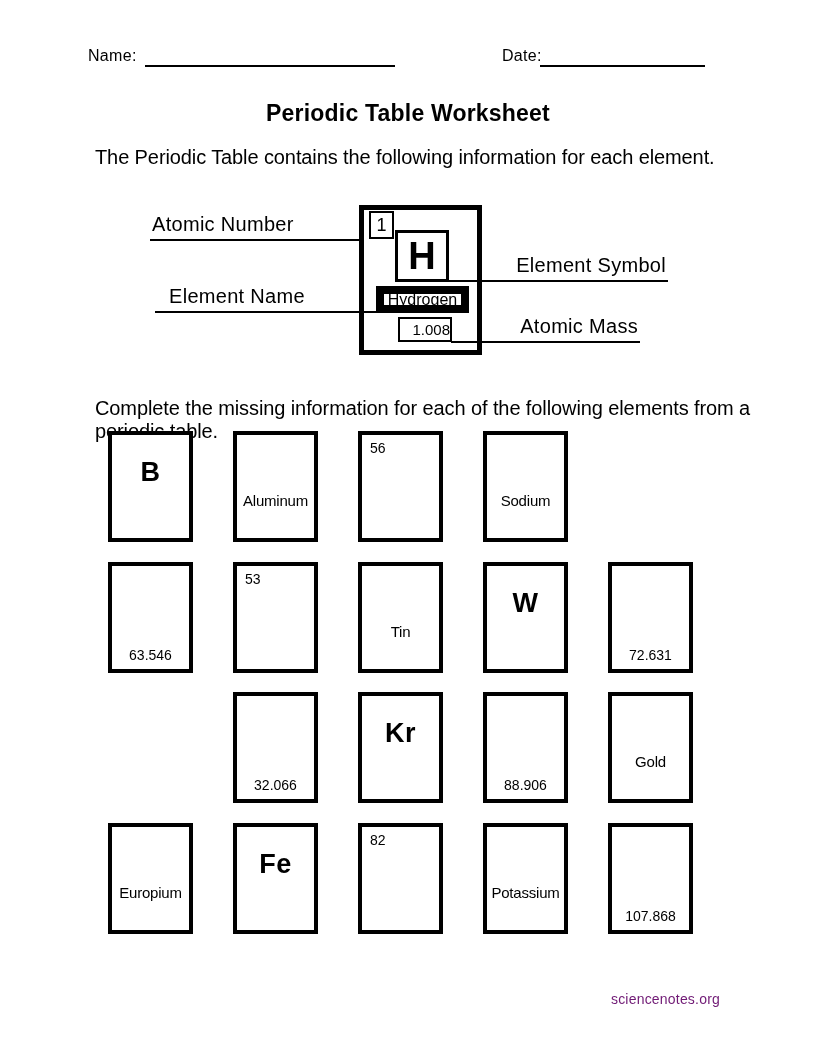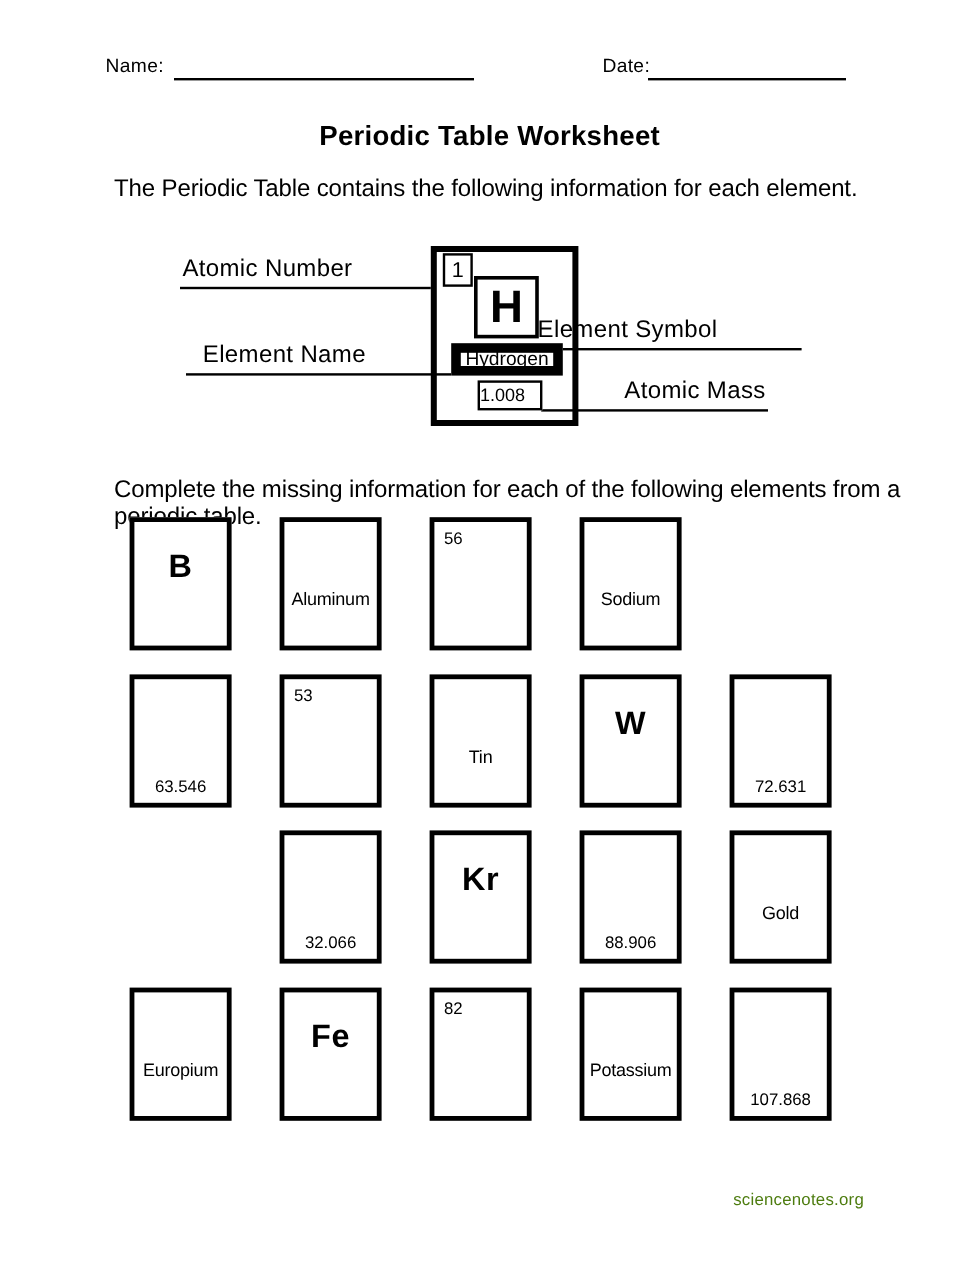--- a/index.html
+++ b/index.html
@@ -32,42 +32,42 @@
 
   
   .bigbox   { left: 359px; top: 205px; width: 123px; height: 150px; border: 5px solid #000; z-index: 1; }
   .numbox   { left: 369px; top: 211px; width: 25px;  height: 28px;  border: 2px solid #000; z-index: 3;
               display: flex; align-items: center; justify-content: center; font-size: 18px; background: #fff; }
   .symbox   { left: 395px; top: 230px; width: 54px;  height: 52px;  border: 3px solid #000; z-index: 3;
               display: flex; align-items: center; justify-content: center; font-size: 38px; font-weight: 700; background: #fff; }
   .namebox  { left: 376px; top: 286px; width: 93px;  height: 27px;  border: 8px solid #000000; z-index: 3;
               display: flex; align-items: center; justify-content: center; font-size: 16px; background: #fff; }
   .massbox  { left: 398px; top: 317px; width: 54px;  height: 25px;  border: 2px solid #000; z-index: 3;
-              display: flex; align-items: center; justify-content: flex-start; font-size: 15px; background: #fff; }
+              display: flex; align-items: center; justify-content: flex-end; font-size: 15px; background: #fff; }
 
   .dlabel { font-size: 20px; letter-spacing: 0.3px; border-bottom: 2px solid #000; padding-bottom: 3px; z-index: 2; }
   .lbl-atomic-number { left: 150px; top: 213px; width: 209px; padding-left: 2px; }
   .lbl-element-name  { left: 155px; top: 285px; width: 221px; text-align: left; padding-left: 14px; }
-  .lbl-element-symbol{ left: 448px; top: 264px; width: 220px; padding-right: 2px; }
+  .lbl-element-symbol{ left: 448px; top: 254px; width: 220px; text-align: right; padding-right: 2px; }
   .lbl-atomic-mass   { left: 451px; top: 315px; width: 189px; text-align: right; padding-right: 2px; }
 
   
   .cell { width: 85px; height: 111px; border: 4px solid #000; background: #fff; position: absolute; }
   .c1 { left: 108px; } .c2 { left: 233px; } .c3 { left: 358px; } .c4 { left: 483px; } .c5 { left: 608px; }
   .r1 { top: 431px; } .r2 { top: 562px; } .r3 { top: 692px; } .r4 { top: 823px; }
 
   .cell .num { position: absolute; top: 5px; left: 8px; font-size: 14px; }
   .cell .sym { position: absolute; left: 0; right: 0; top: 36%; transform: translateY(-50%);
                text-align: center; font-size: 27px; font-weight: 700; letter-spacing: 0.5px; }
   .cell .nm  { position: absolute; left: 0; right: 0; top: 63%; transform: translateY(-50%);
                text-align: center; font-size: 15px; letter-spacing: -0.2px; }
   .cell .ms  { position: absolute; left: 0; right: 0; top: 86%; transform: translateY(-50%);
                text-align: center; font-size: 14px; }
 
-  .footer { right: 96px; top: 991px; font-size: 14px; color: #4d7c0f; letter-spacing: 0.2px; }
+  .footer { right: 96px; top: 991px; font-size: 14px; color: #701a75; letter-spacing: 0.2px; }
 </style>
 </head>
 <body>
 
 <div class="page">
 
   <span class="abs hdr-label" style="left:88px; top:47px;">Name:</span>
   <div class="abs blank-line" style="left:145px; top:65px; width:250px;"></div>
 
   <span class="abs hdr-label" style="left:502px; top:47px;">Date:</span>

